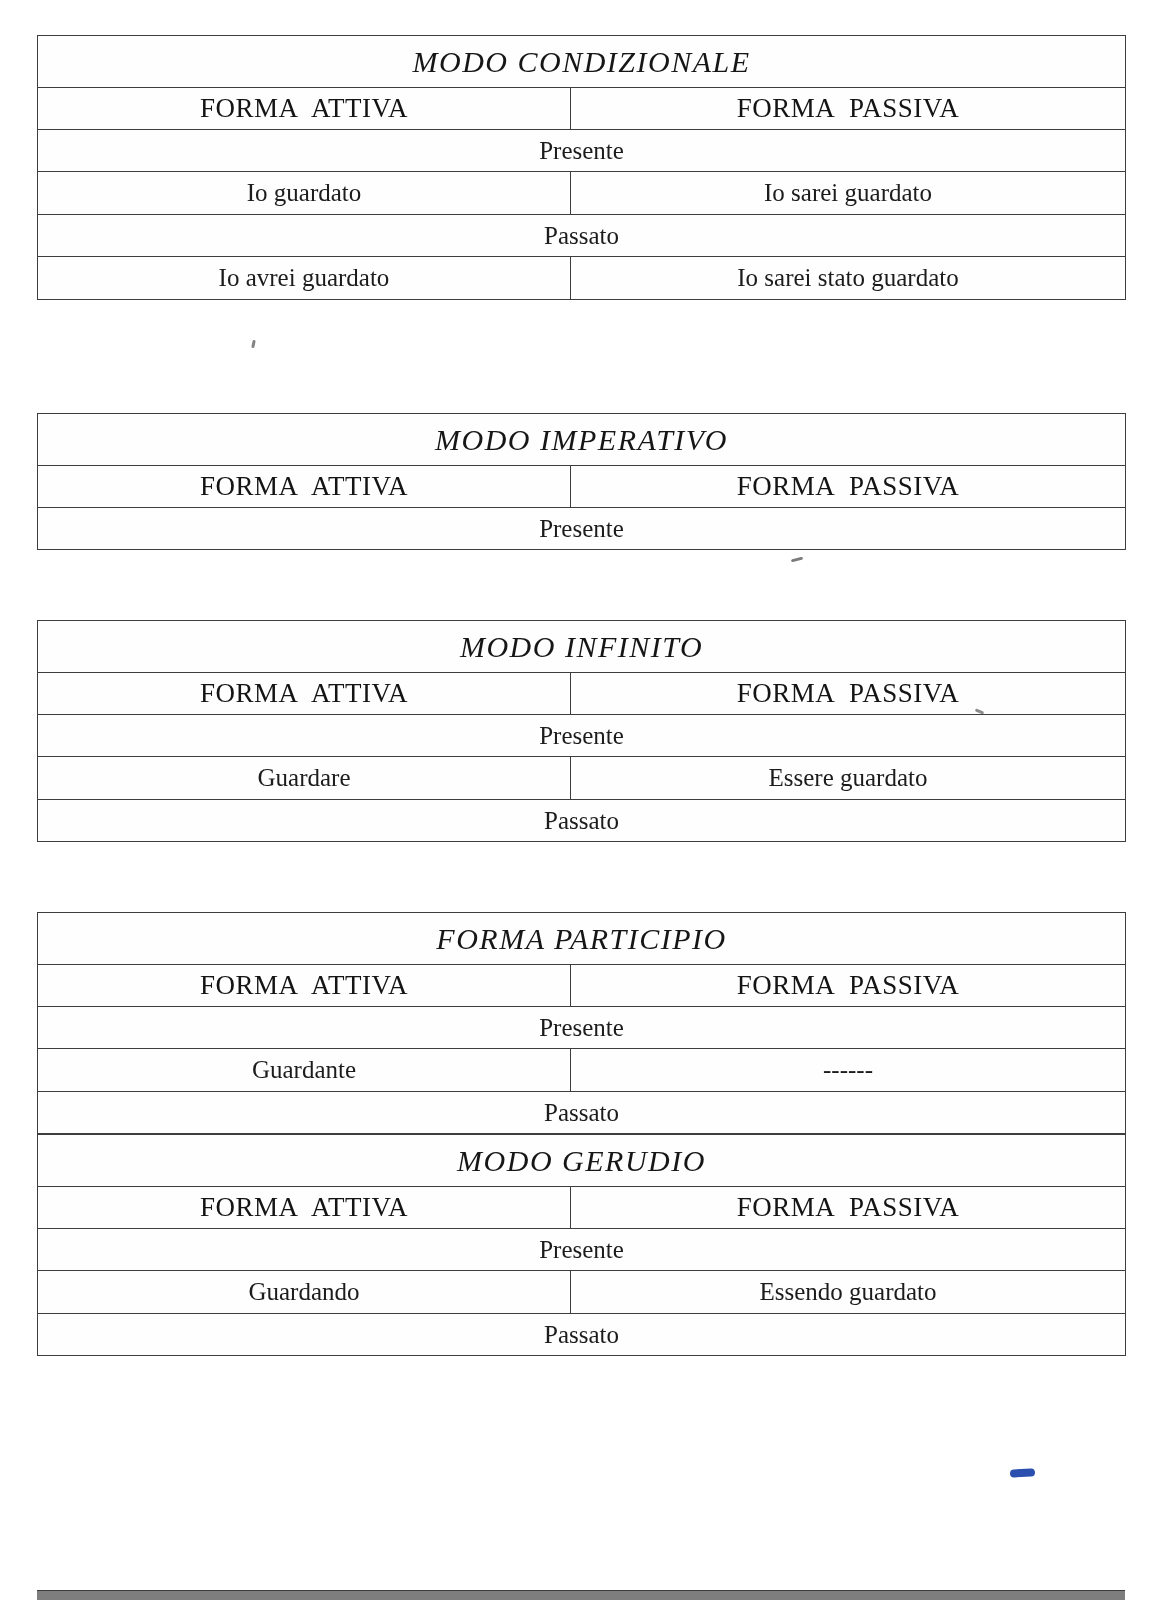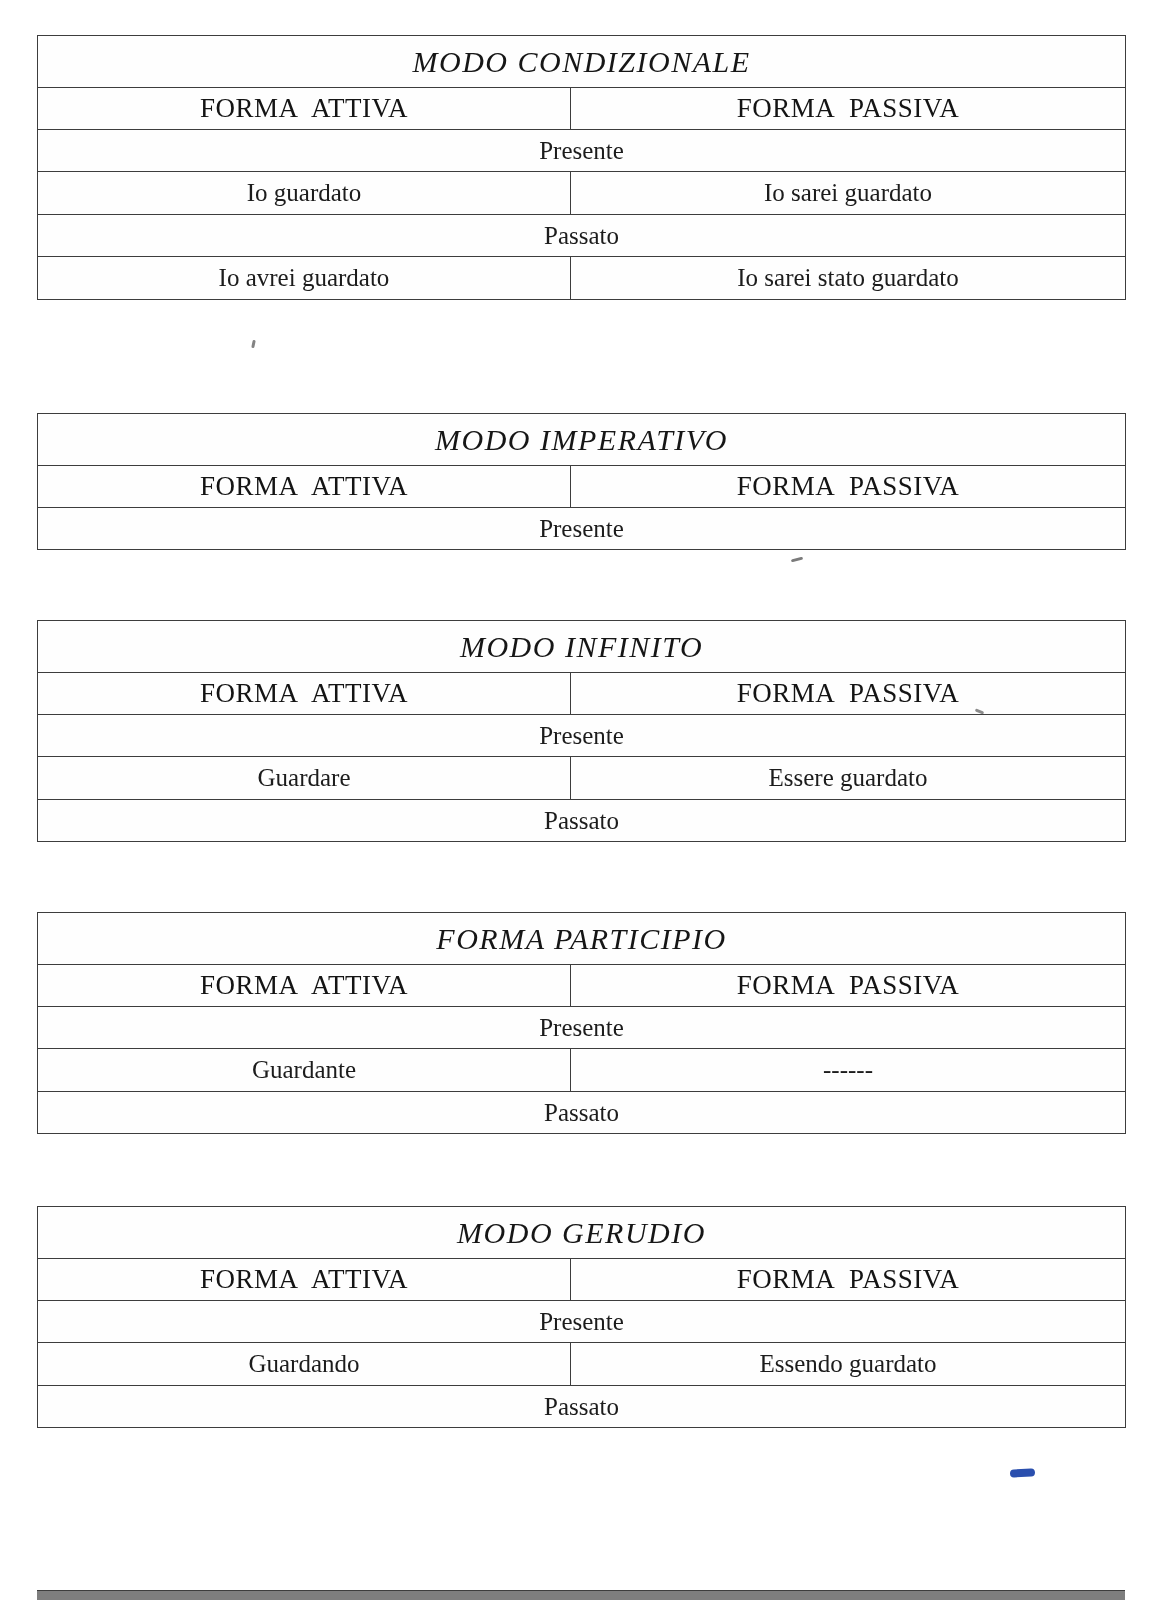--- a/index.html
+++ b/index.html
@@ -48,21 +48,21 @@
     font-weight: normal;
     font-size: 25px;
   }
   td.cell {
     height: 43px;
     font-size: 25px;
   }
   .mt-first { margin-top: 35px; border-radius: 15px; }
   .mt-a { margin-top: 113px; }
   .mt-b { margin-top: 70px; }
-  .mt-c { margin-top: 72px; }
+  .mt-c { }
 
   
   .scan-mark {
     position: absolute;
     background: #5a5a5a;
     border-radius: 2px;
   }
   .speck-1 { left: 252px; top: 340px; width: 3px; height: 8px; transform: rotate(12deg); opacity: .75; }
   .speck-2 { left: 791px; top: 558px; width: 12px; height: 3px; transform: rotate(-14deg); opacity: .8; }
   .speck-3 { left: 975px; top: 710px; width: 9px; height: 3px; transform: rotate(22deg); opacity: .7; }

